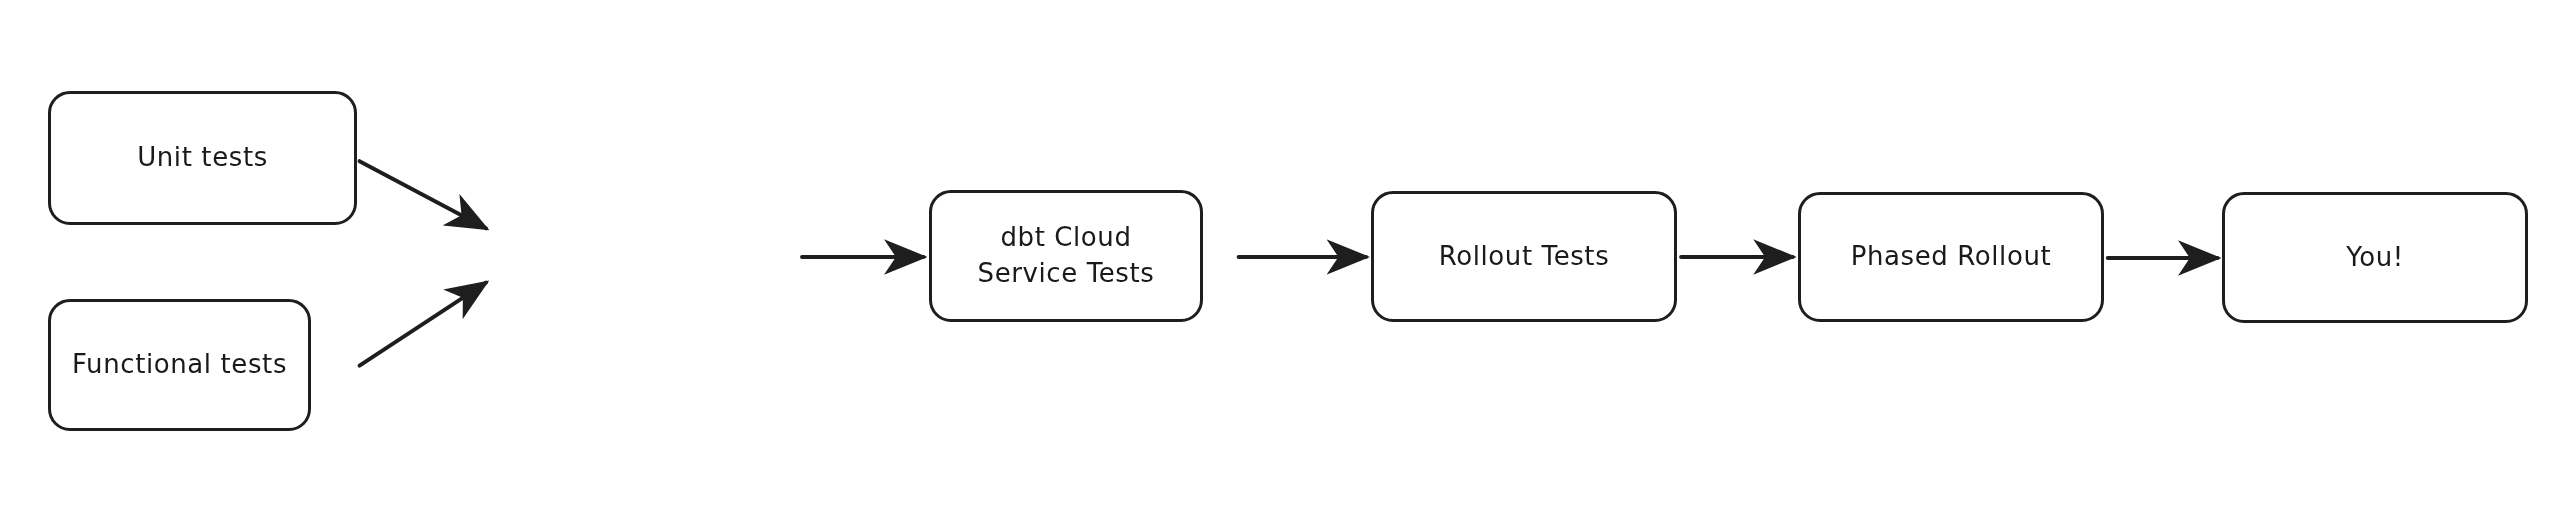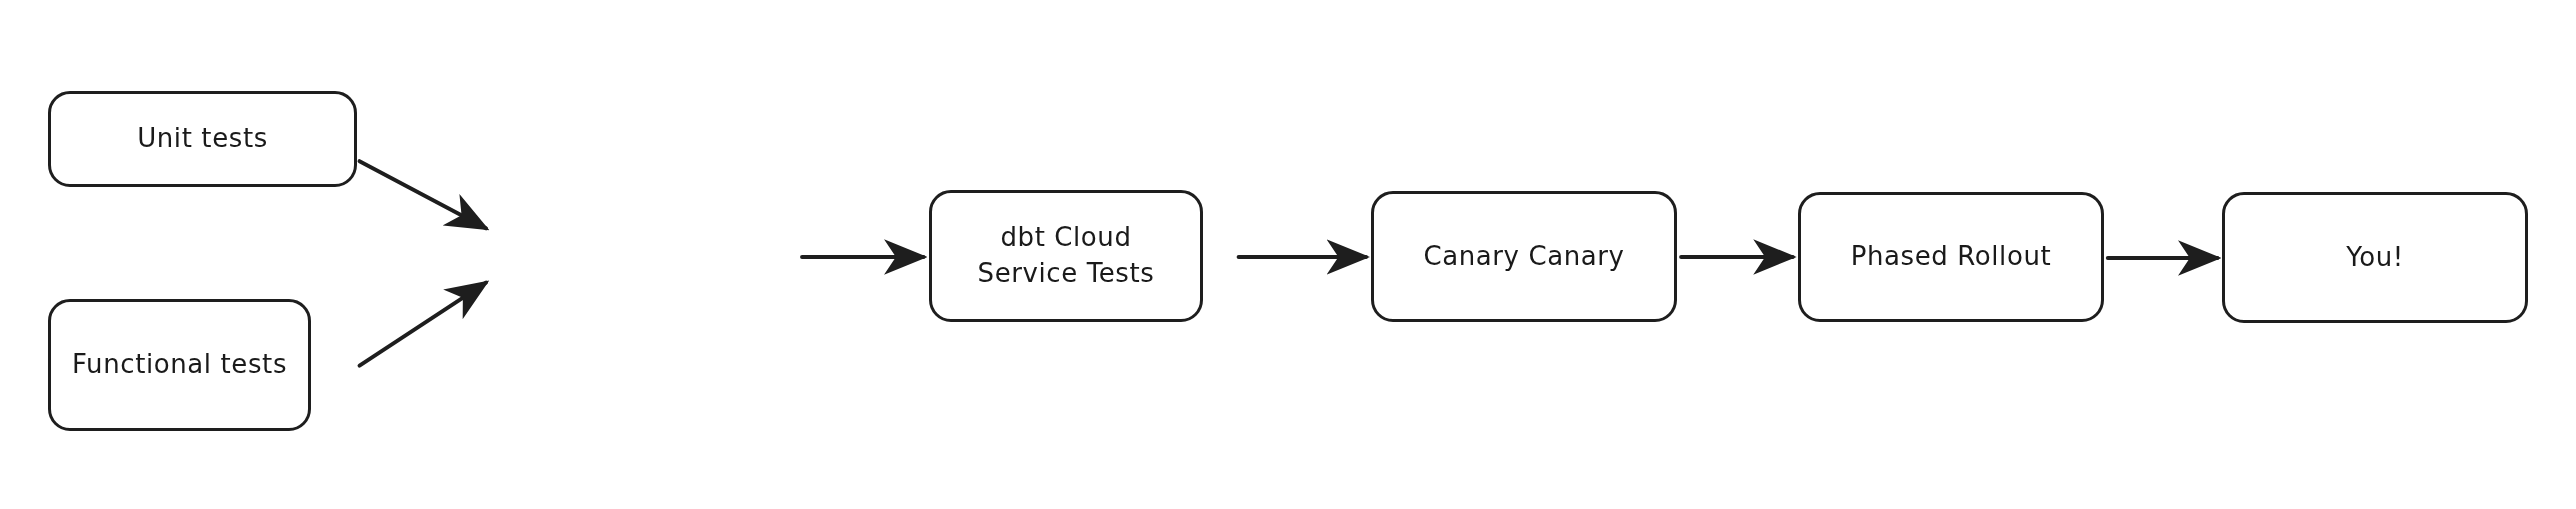--- a/index.html
+++ b/index.html
@@ -65,36 +65,36 @@
       <line x1="812" y1="260" x2="935" y2="260" marker-end="url(#arrowhead)"></line>
 
       <line x1="1254" y1="260" x2="1383" y2="260" marker-end="url(#arrowhead)"></line>
 
       <line x1="1702" y1="260" x2="1815" y2="260" marker-end="url(#arrowhead)"></line>
 
       <line x1="2134" y1="261" x2="2245" y2="261" marker-end="url(#arrowhead)"></line>
     </g>
   </svg>
 
-  <div class="node" style="left:48px; top:91px; width:309px; height:96px;">
+  <div class="node" style="left:48px; top:91px; width:309px; height:134px;">
     <span class="node-label">Unit tests</span>
   </div>
 
   <div class="node" style="left:48px; top:299px; width:263px; height:132px;">
     <span class="node-label">Functional tests</span>
   </div>
 
 
   <div class="node" style="left:929px; top:190px; width:274px; height:132px;">
     <span class="node-label">dbt Cloud
 Service Tests</span>
   </div>
 
   <div class="node" style="left:1371px; top:191px; width:306px; height:131px;">
-    <span class="node-label">Canary Canary</span>
+    <span class="node-label">Rollout Tests</span>
   </div>
 
   <div class="node" style="left:1798px; top:192px; width:306px; height:130px;">
     <span class="node-label">Phased Rollout</span>
   </div>
 
   <div class="node" style="left:2222px; top:192px; width:306px; height:131px;justify-content:center;">
     <span class="node-label">You!</span>
   </div>
 

